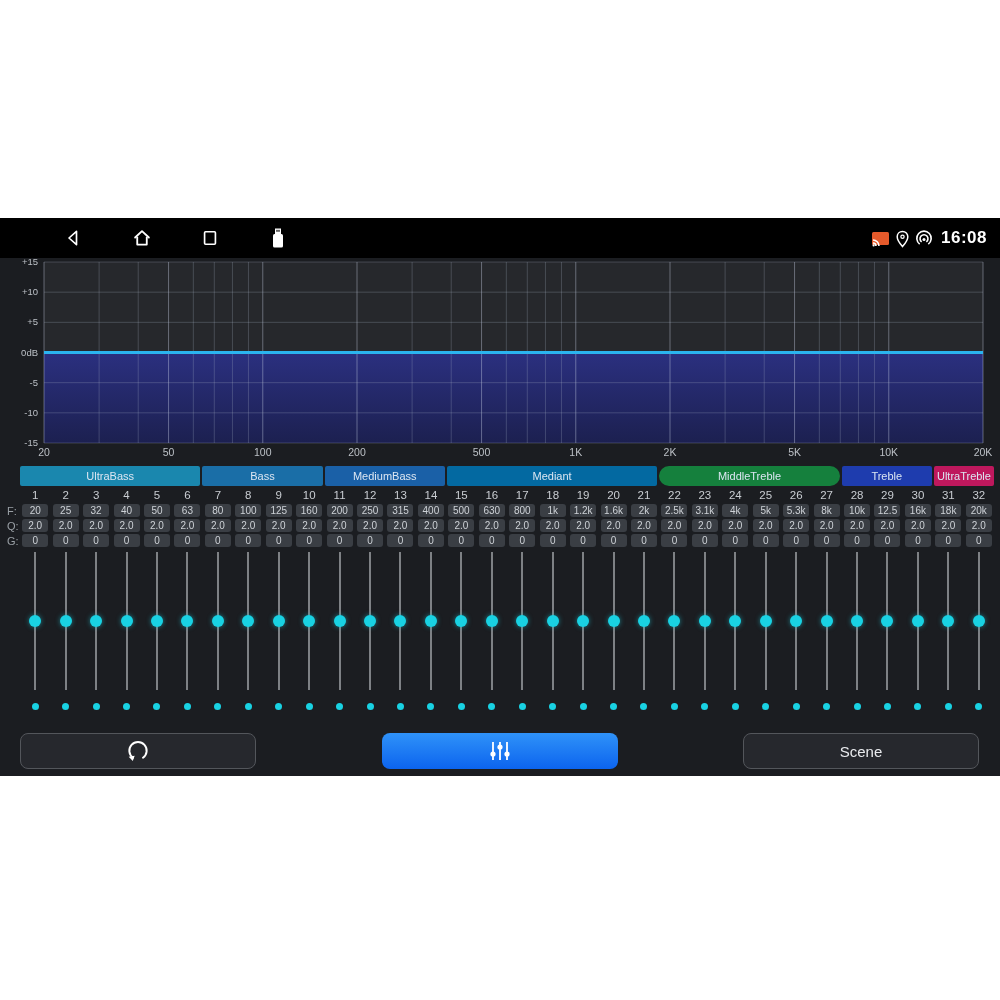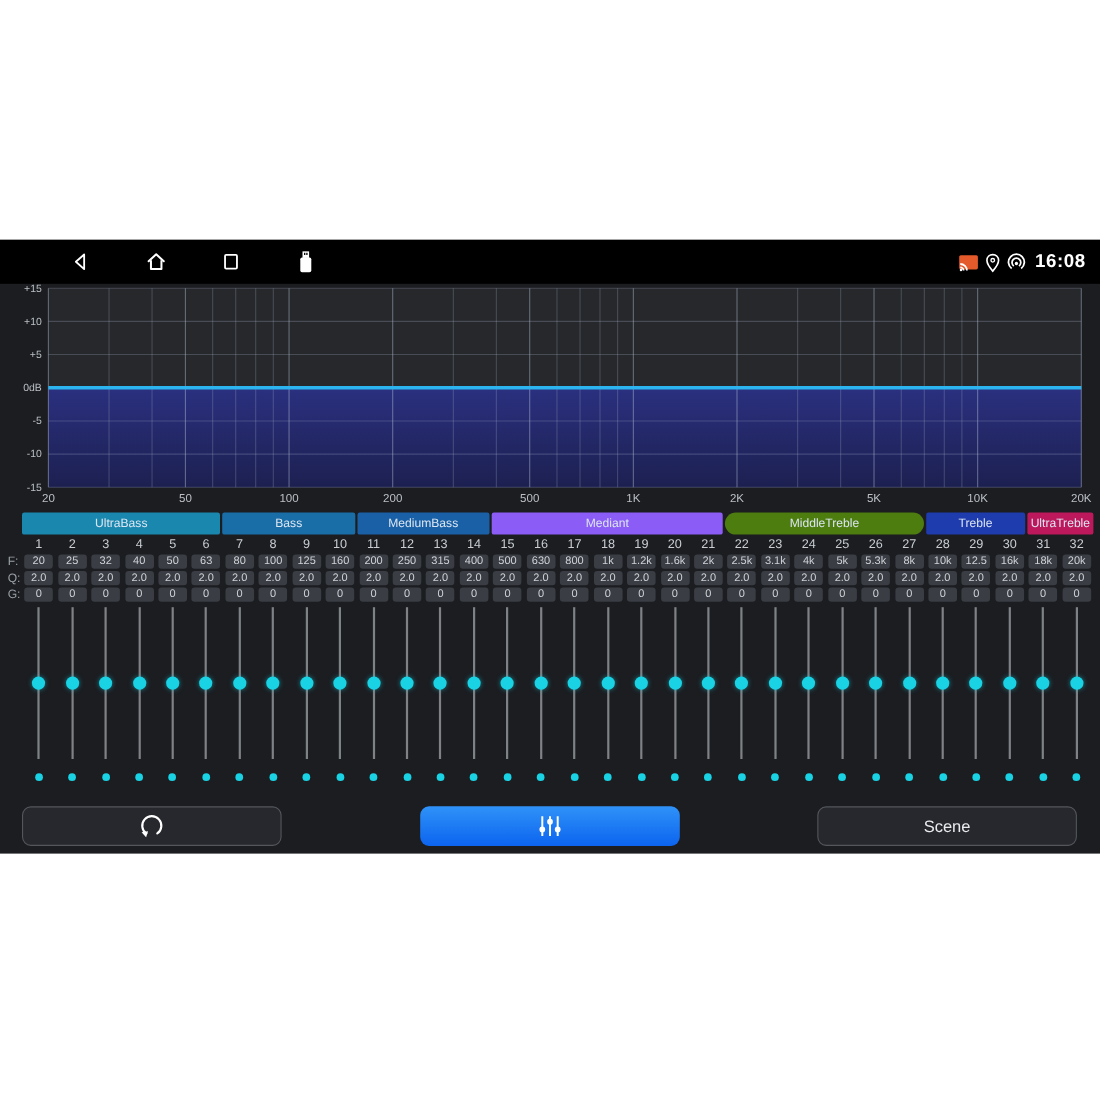--- a/index.html
+++ b/index.html
@@ -165,22 +165,22 @@
           <text x="794.5552227143477" y="198" text-anchor="middle" font-size="10.5" fill="#bcc0c6">5K</text>
           <text x="888.7776113571739" y="198" text-anchor="middle" font-size="10.5" fill="#bcc0c6">10K</text>
           <text x="983" y="198" text-anchor="middle" font-size="10.5" fill="#bcc0c6">20K</text>
         </svg>
     </div>
 
     <div class="bands">
         <div class="band" style="flex-grow: 6; flex-basis: 0px; background: rgb(26, 135, 174);">UltraBass</div>
         <div class="band" style="flex-grow: 4; flex-basis: 0px; background: rgb(26, 110, 167);">Bass</div>
         <div class="band" style="flex-grow: 4; flex-basis: 0px; background: rgb(26, 96, 167);">MediumBass</div>
-        <div class="band" style="flex-grow: 7; flex-basis: 0px; background: #8b5cf6;">Mediant</div>
-        <div class="band" style="flex-grow: 6; flex-basis: 0px; background: #4d7c0f; border-radius: 10px;">MiddleTreble</div>
+        <div class="band" style="flex-grow: 7; flex-basis: 0px; background: #0369a1;">Mediant</div>
+        <div class="band" style="flex-grow: 6; flex-basis: 0px; background: #15803d; border-radius: 10px;">MiddleTreble</div>
         <div class="band" style="flex-grow: 3; flex-basis: 0px; background: rgb(30, 60, 174);">Treble</div>
         <div class="band" style="flex-grow: 2; flex-basis: 0px; background: #be185d;">UltraTreble</div>
       </div>
 
     <div class="rowlabel lab-f">F:</div>
     <div class="rowlabel lab-q">Q:</div>
     <div class="rowlabel lab-g">G:</div>
 
     <div class="channels">
         <div class="col">

